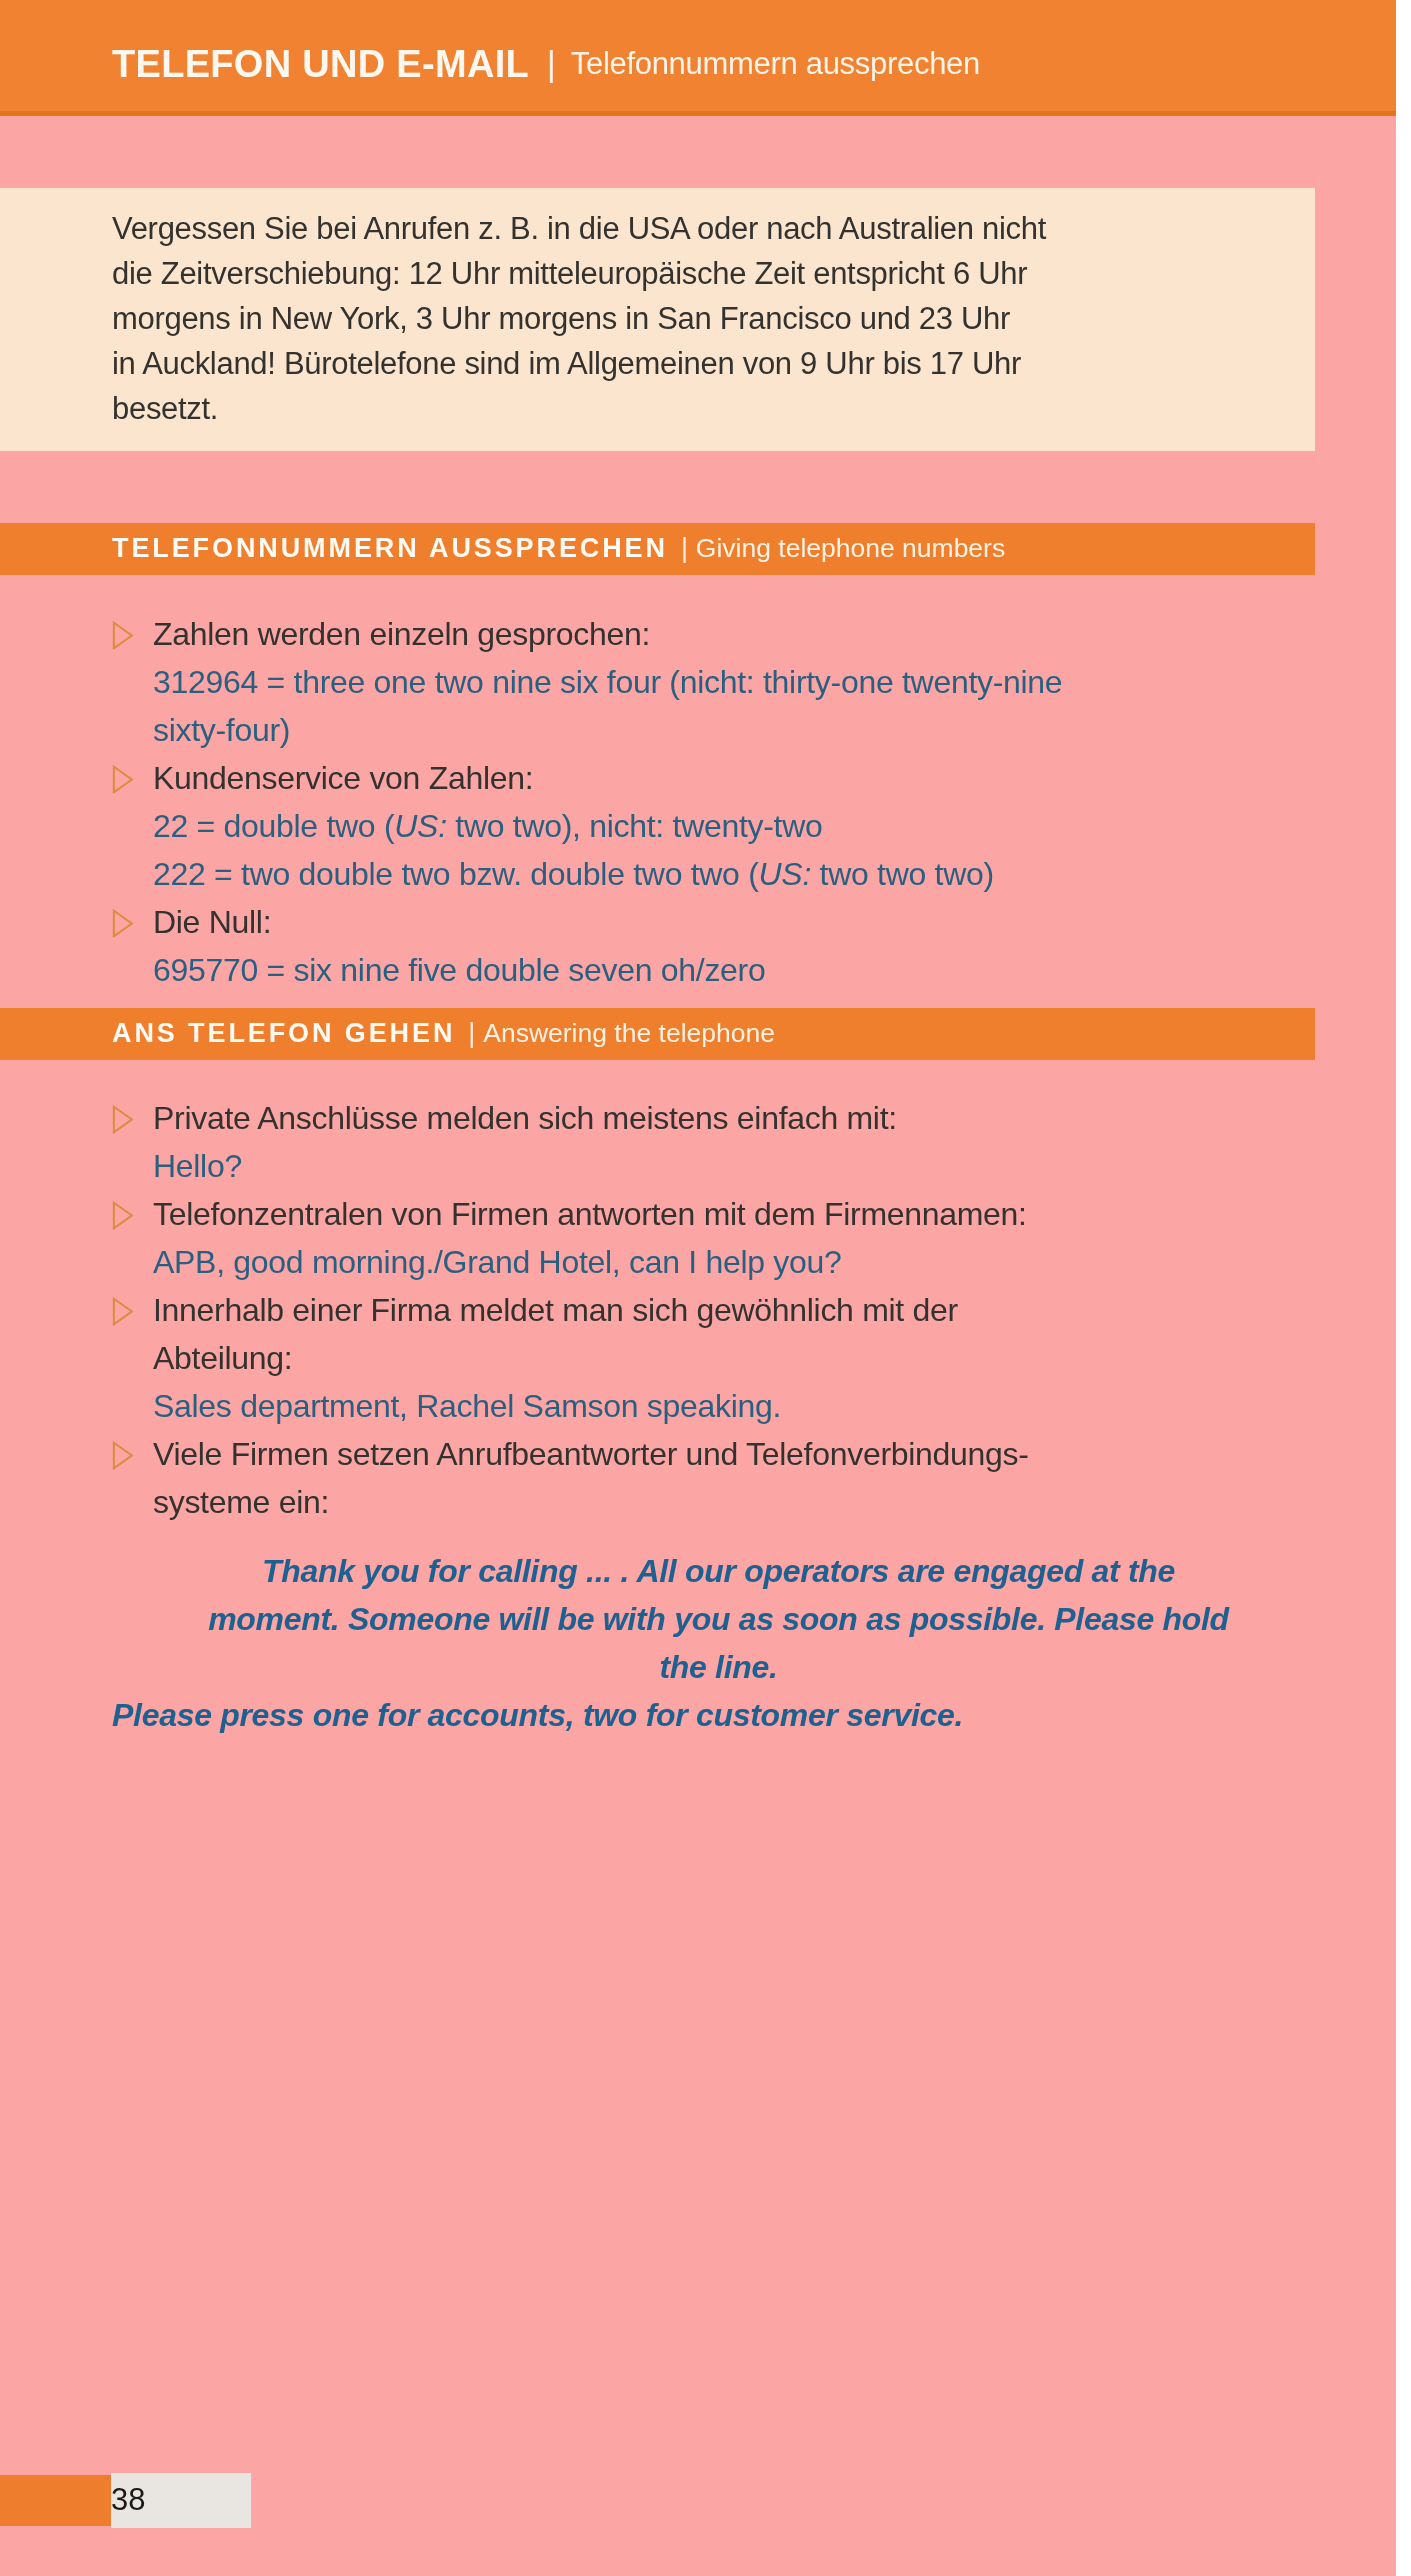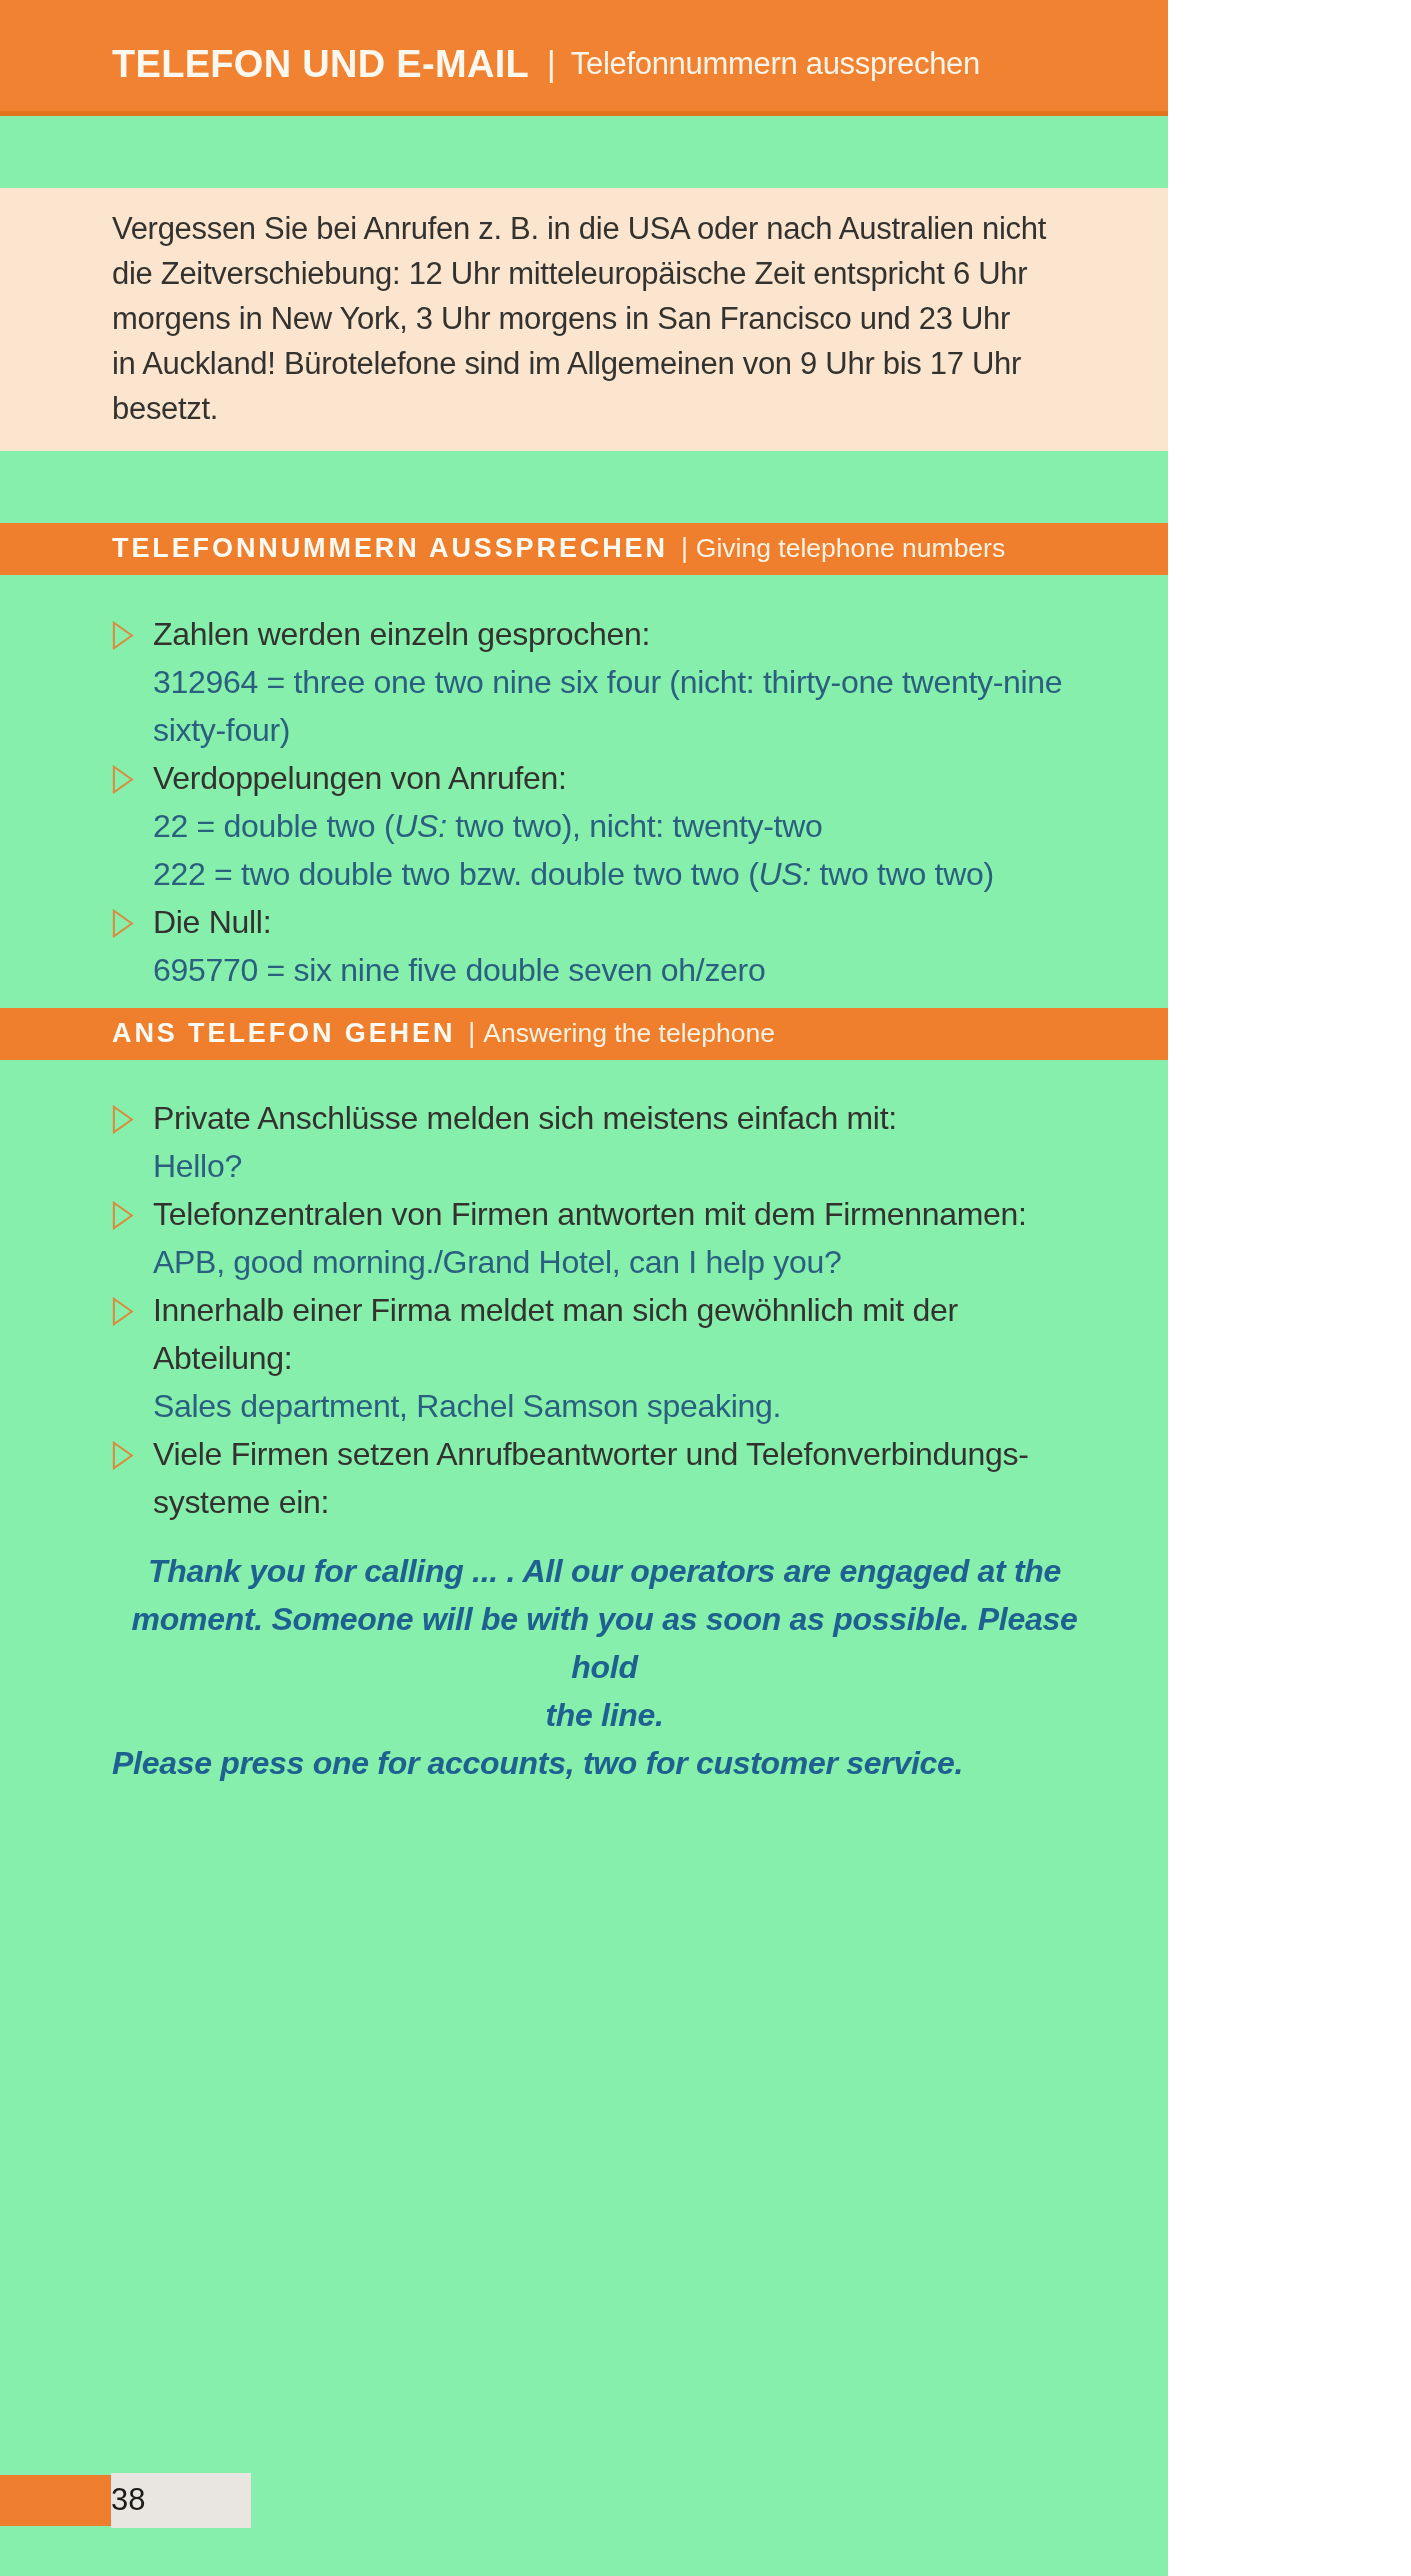--- a/index.html
+++ b/index.html
@@ -1,20 +1,20 @@
 <!DOCTYPE html>
 <html style="font-size:9.4px"><head>
 <meta charset="utf-8">
 <style>
   html, body { margin: 0; padding: 0; background: #ffffff; }
   .page {
     position: relative;
-    width: 1168px;
+    width: 1396px;
     height: 2576px;
-    background: #86efac;
+    background: #fca5a5;
     font-family: "Liberation Sans", sans-serif;
     letter-spacing: -0.3px;
     overflow: hidden;
   }
 
   
   .topbar {
     width: 1411px;
     height: 116px;
     background: #F08232;
@@ -158,21 +158,21 @@
       </div>
     </div>
 
     <div class="bullet-item">
       <span class="tri">
         <svg class="tri-glyph" width="22.3" height="29" viewBox="0 0 38 50">
             <polygon points="3,3 34,25 3,47" fill="none" stroke="#DC8B3E" stroke-width="3.5"></polygon>
           </svg>
       </span>
       <div class="bullet-body">
-        <div class="de-line">Verdoppelungen von Anrufen:</div>
+        <div class="de-line">Kundenservice von Zahlen:</div>
         <div class="ex-line"><span>22 = double two (</span><span class="it">US:</span><span> two two), nicht: twenty-two</span></div>
         <div class="ex-line"><span>222 = two double two bzw. double two two (</span><span class="it">US:</span><span> two two two)</span></div>
       </div>
     </div>
 
     <div class="bullet-item">
       <span class="tri">
         <svg class="tri-glyph" width="22.3" height="29" viewBox="0 0 38 50">
             <polygon points="3,3 34,25 3,47" fill="none" stroke="#DC8B3E" stroke-width="3.5"></polygon>
           </svg>

